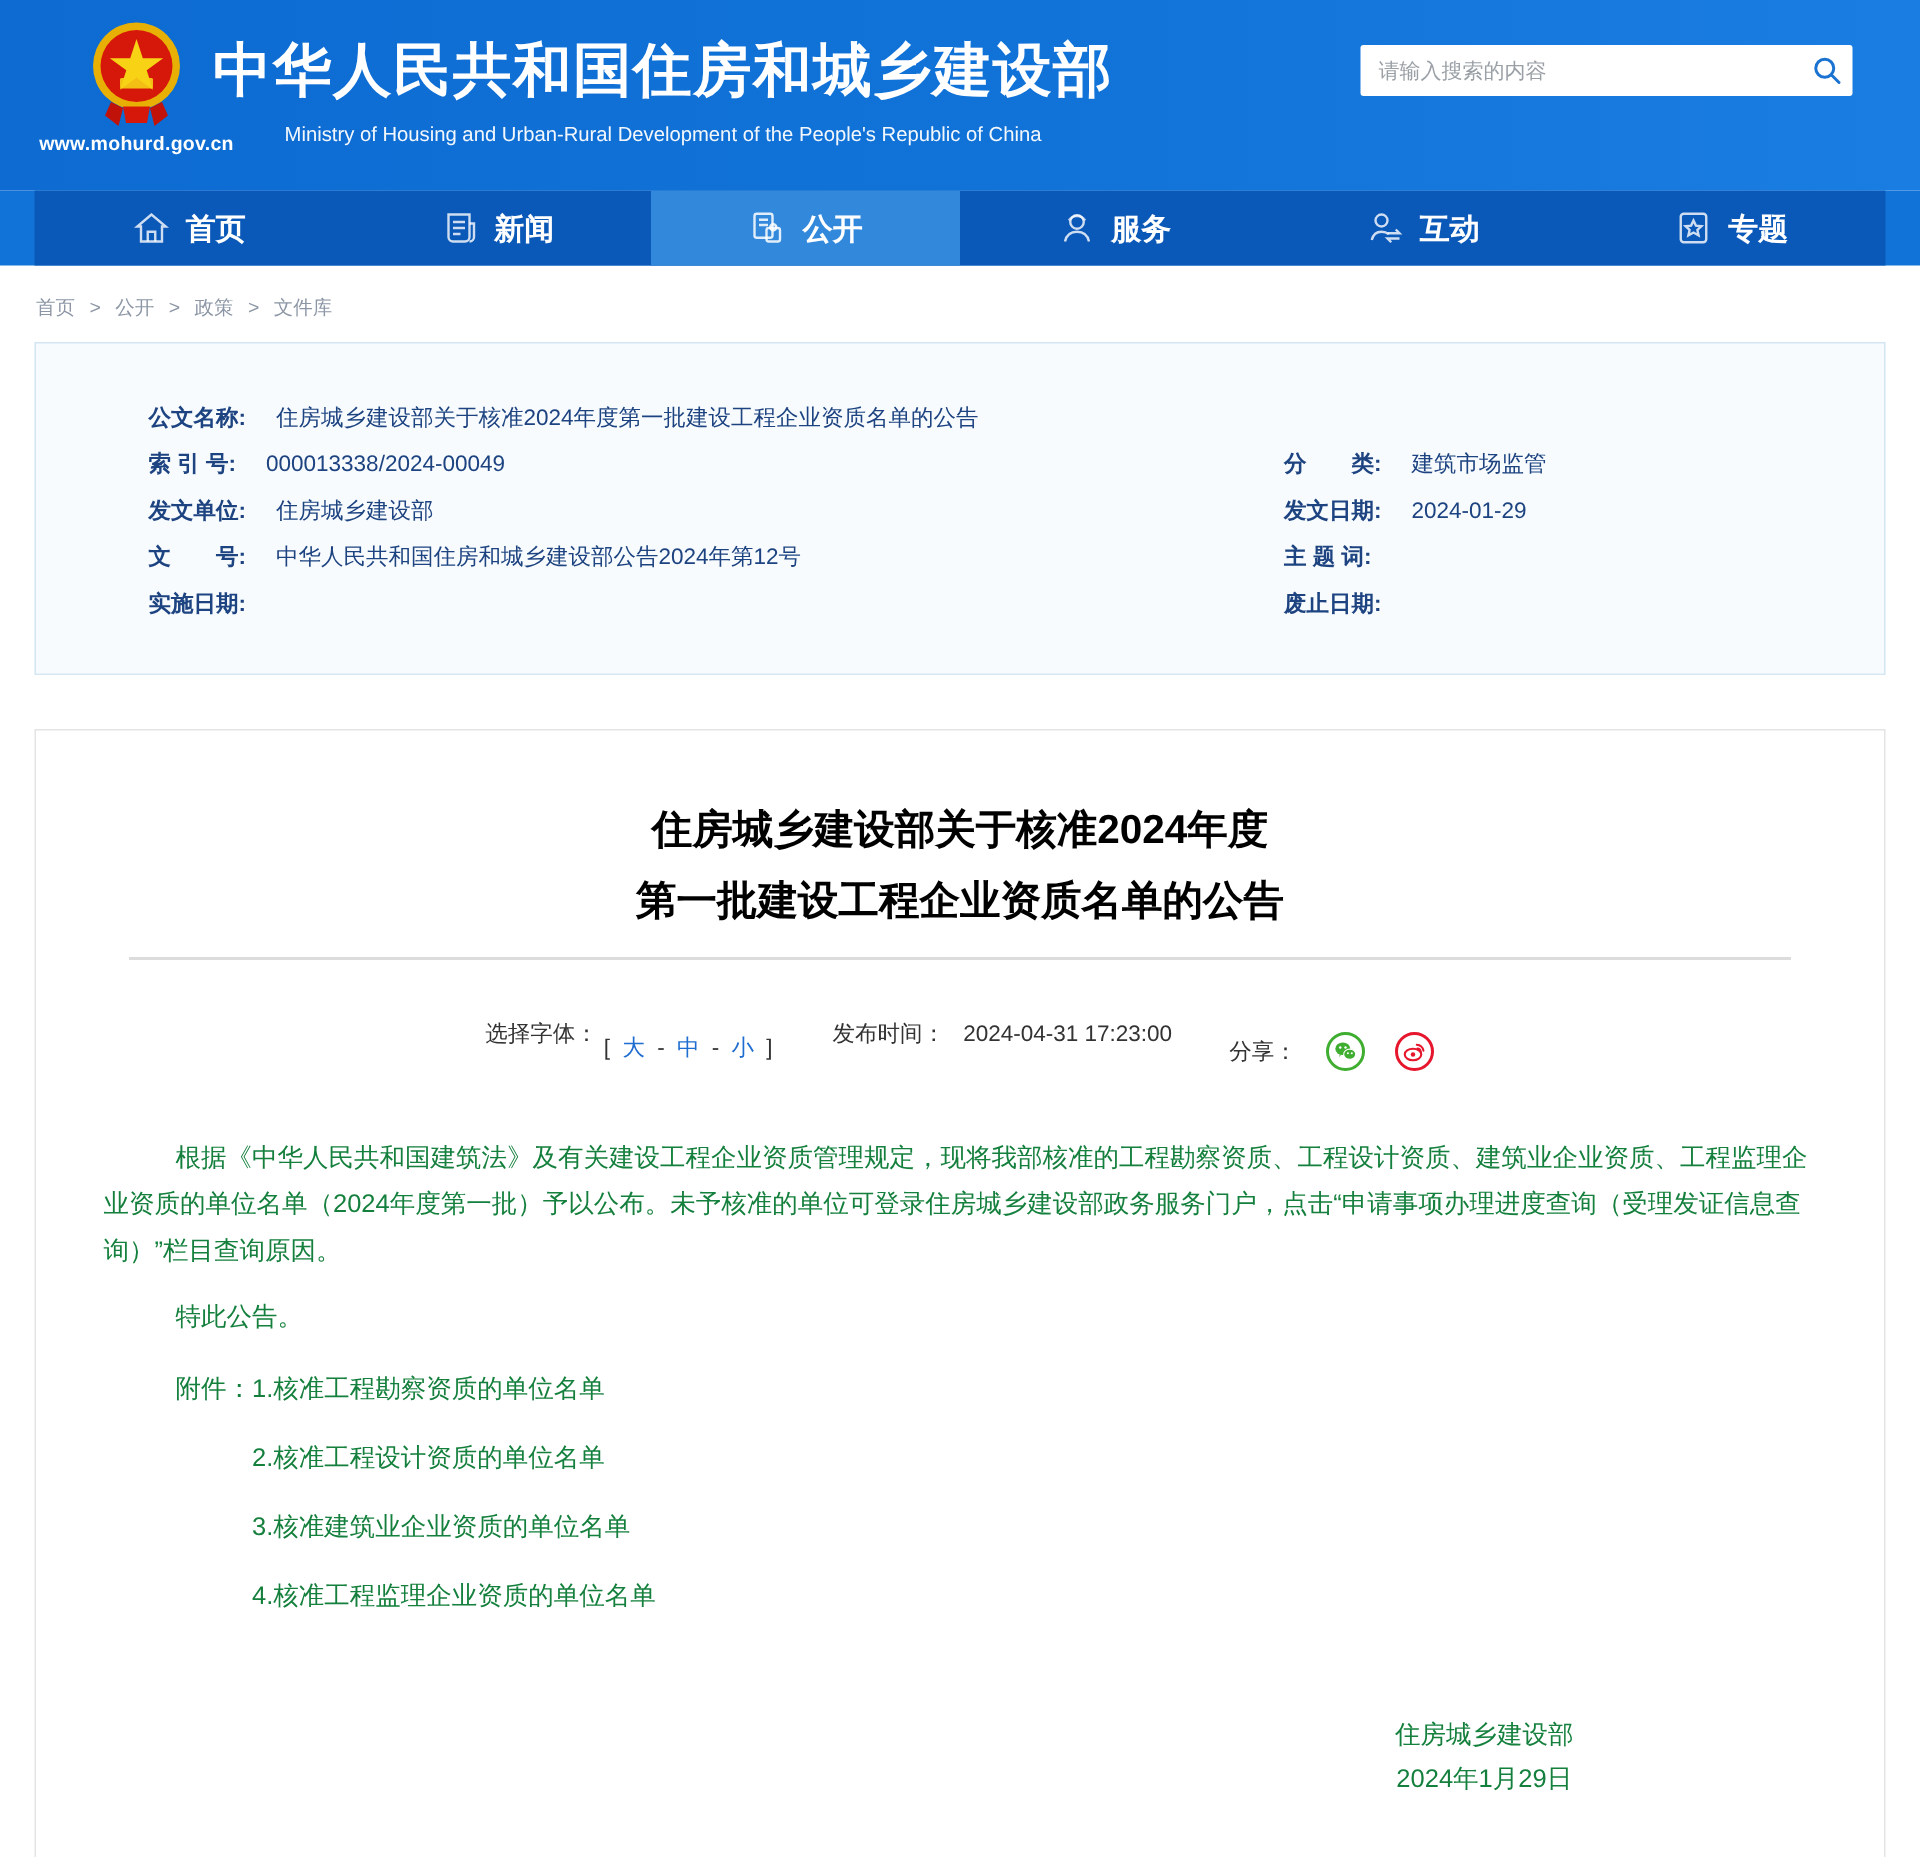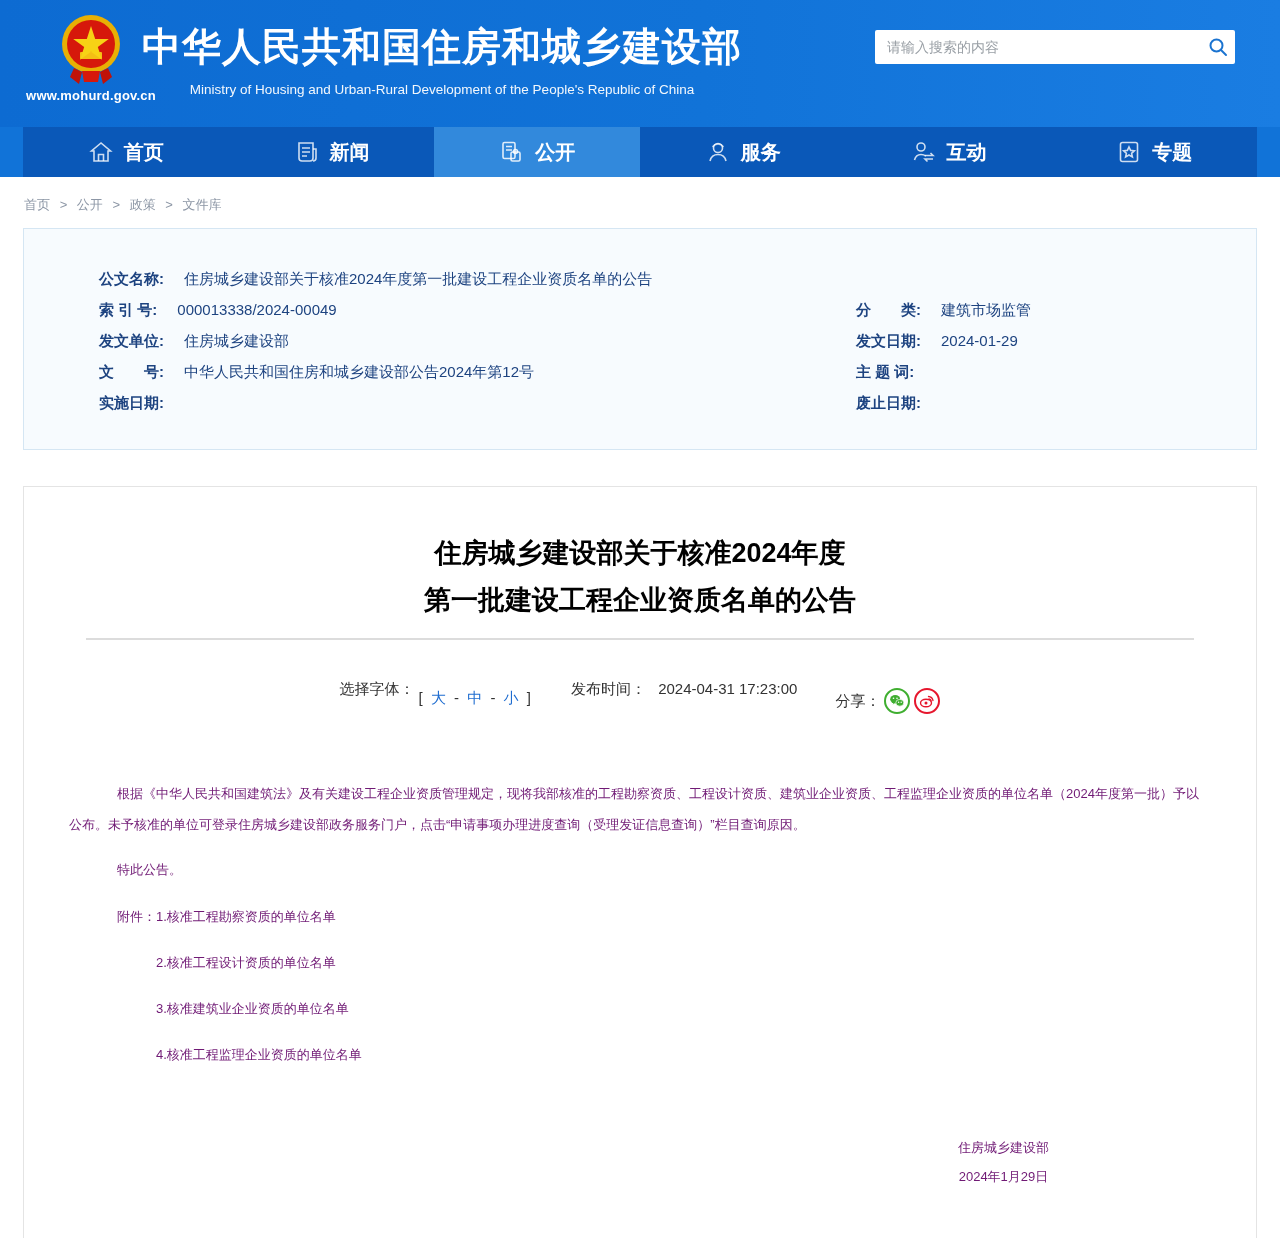--- a/index.html
+++ b/index.html
@@ -10,21 +10,21 @@
   .site-header{
     height:127px; position:relative;
     background:linear-gradient(90deg,#0d6bd2 0%, #1173d8 55%, #1a7de2 100%);
   }
   .logo-wrap{ position:absolute; left:16px; top:10px; width:150px; text-align:center; }
   .emblem{ display:block; margin:0 auto; }
   .site-url{ margin-top:2px; color:#fff; font-weight:bold; font-size:13px; letter-spacing:.2px; }
   .titles{ position:absolute; left:142px; top:20px; color:#fff;text-align:center; }
   .title-cn{ font-size:39px; font-weight:bold; letter-spacing:1px; }
   .title-en{ font-size:13.5px; margin-top:8px; opacity:.95; }
-  .search{ position:absolute; right:45px; top:30px; width:360px; height:34px; background:#fff; border-radius:2px; display:flex; align-items:center; }
+  .search{ position:absolute; right:45px; top:30px; width:328px; height:34px; background:#fff; border-radius:2px; display:flex; align-items:center; }
   .search input{ flex:1; border:none; outline:none; padding:0 12px; font-size:14px; color:#333; background:transparent; }
   .search input::placeholder{ color:#9aa0a6; }
   .search .mag{ width:34px; height:34px; display:flex; align-items:center; justify-content:center; cursor:pointer; }
 
   
   .nav-strip{ height:50px; background:#1173d8; }
   .nav-inner{ margin:0 23px; height:50px; background:#0a58b8; display:flex; }
   .nav-item{ flex:1; display:flex; align-items:center; justify-content:center; gap:10px; color:#fff; font-size:20px; font-weight:bold; cursor:pointer; }
   .nav-item.active{ background:#3289dc; }
   .nav-item svg{ display:block; }
@@ -55,26 +55,26 @@
   .title-divider{ margin:14px 17px 0; border-top:2px solid #dcdcdc; }
   .article-toolbar{
     margin-top:24px; display:flex; justify-content:center; align-items:center;
     font-size:15px; color:#333;
   }
   .font-links{ margin-left:2px;margin-top:19px; }
   .font-links .lnk{ color:#1f6dd0; cursor:pointer; margin:0 2px; }
   .font-links .dash{ color:#333; margin:0 2px; }
   .publish{ margin-left:38px; }
   .publish .pv{ margin-left:8px; }
-  .share{ margin-left:38px; display:flex; align-items:center; gap:4px;margin-top:24px; }
+  .share{ margin-left:38px; display:flex; align-items:center; gap:20px;margin-top:24px; }
   .share-ic{ width:26px; height:26px; border-radius:50%; display:flex; align-items:center; justify-content:center; cursor:pointer; }
   .share-ic.wechat{ border:2px solid #3fae30; }
   .share-ic.weibo{ border:2px solid #e6162d; }
 
-  .article-body{ margin-top:64px; font-size:13px; color:#701a75; line-height:31px; }
+  .article-body{ margin-top:42px; font-size:17px; color:#15803d; line-height:31px; }
   .para-indent{ text-indent:48px; }
   .para2{ margin-top:15px;font-family:Liberation Mono, monospace; }
   .attachments{ margin-top:15px; display:flex; }
   .attachments .att-label{ white-space:pre; text-indent:48px; padding-left:48px; text-indent:0; }
   .att-list .att-item{ margin-bottom:15px; cursor:default; }
   .signature-block{ margin-top:48px; width:fit-content; margin-left:auto; margin-right:162px; text-align:center; line-height:29px; }
 </style>
 </head>
 <body>
 

